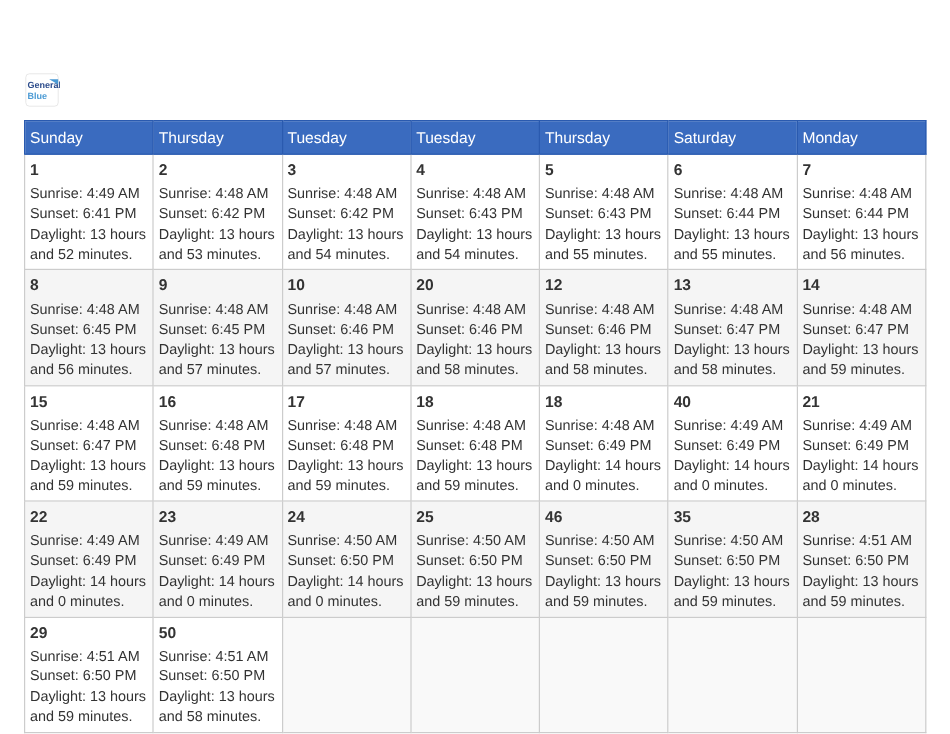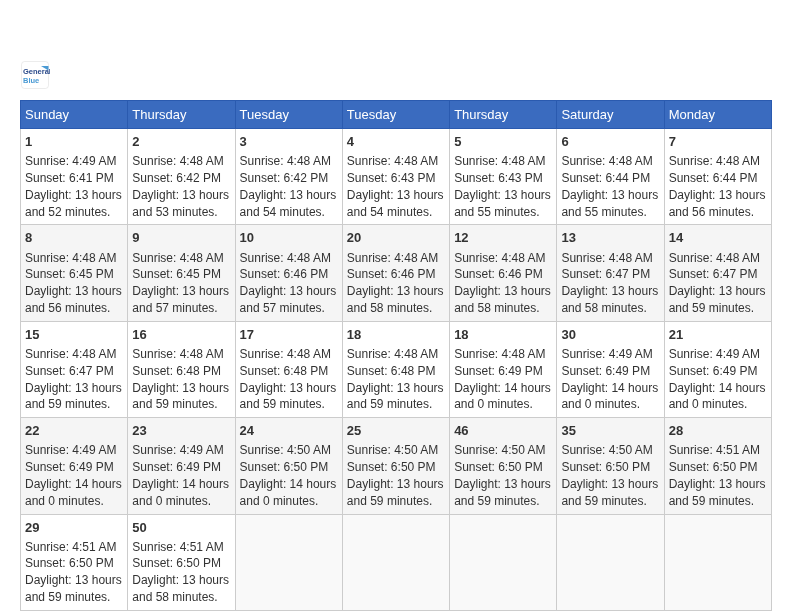--- a/index.html
+++ b/index.html
@@ -240,21 +240,21 @@
 and 59 minutes.</div>
         </td>
         <td>
           <span class="day-num">18</span>
           <div class="day-info" style="white-space: pre-line;">Sunrise: 4:48 AM
 Sunset: 6:49 PM
 Daylight: 14 hours
 and 0 minutes.</div>
         </td>
         <td>
-          <span class="day-num">30</span>
+          <span class="day-num">40</span>
           <div class="day-info" style="white-space: pre-line;">Sunrise: 4:49 AM
 Sunset: 6:49 PM
 Daylight: 14 hours
 and 0 minutes.</div>
         </td>
         <td>
           <span class="day-num">21</span>
           <div class="day-info" style="white-space: pre-line;">Sunrise: 4:49 AM
 Sunset: 6:49 PM
 Daylight: 14 hours

